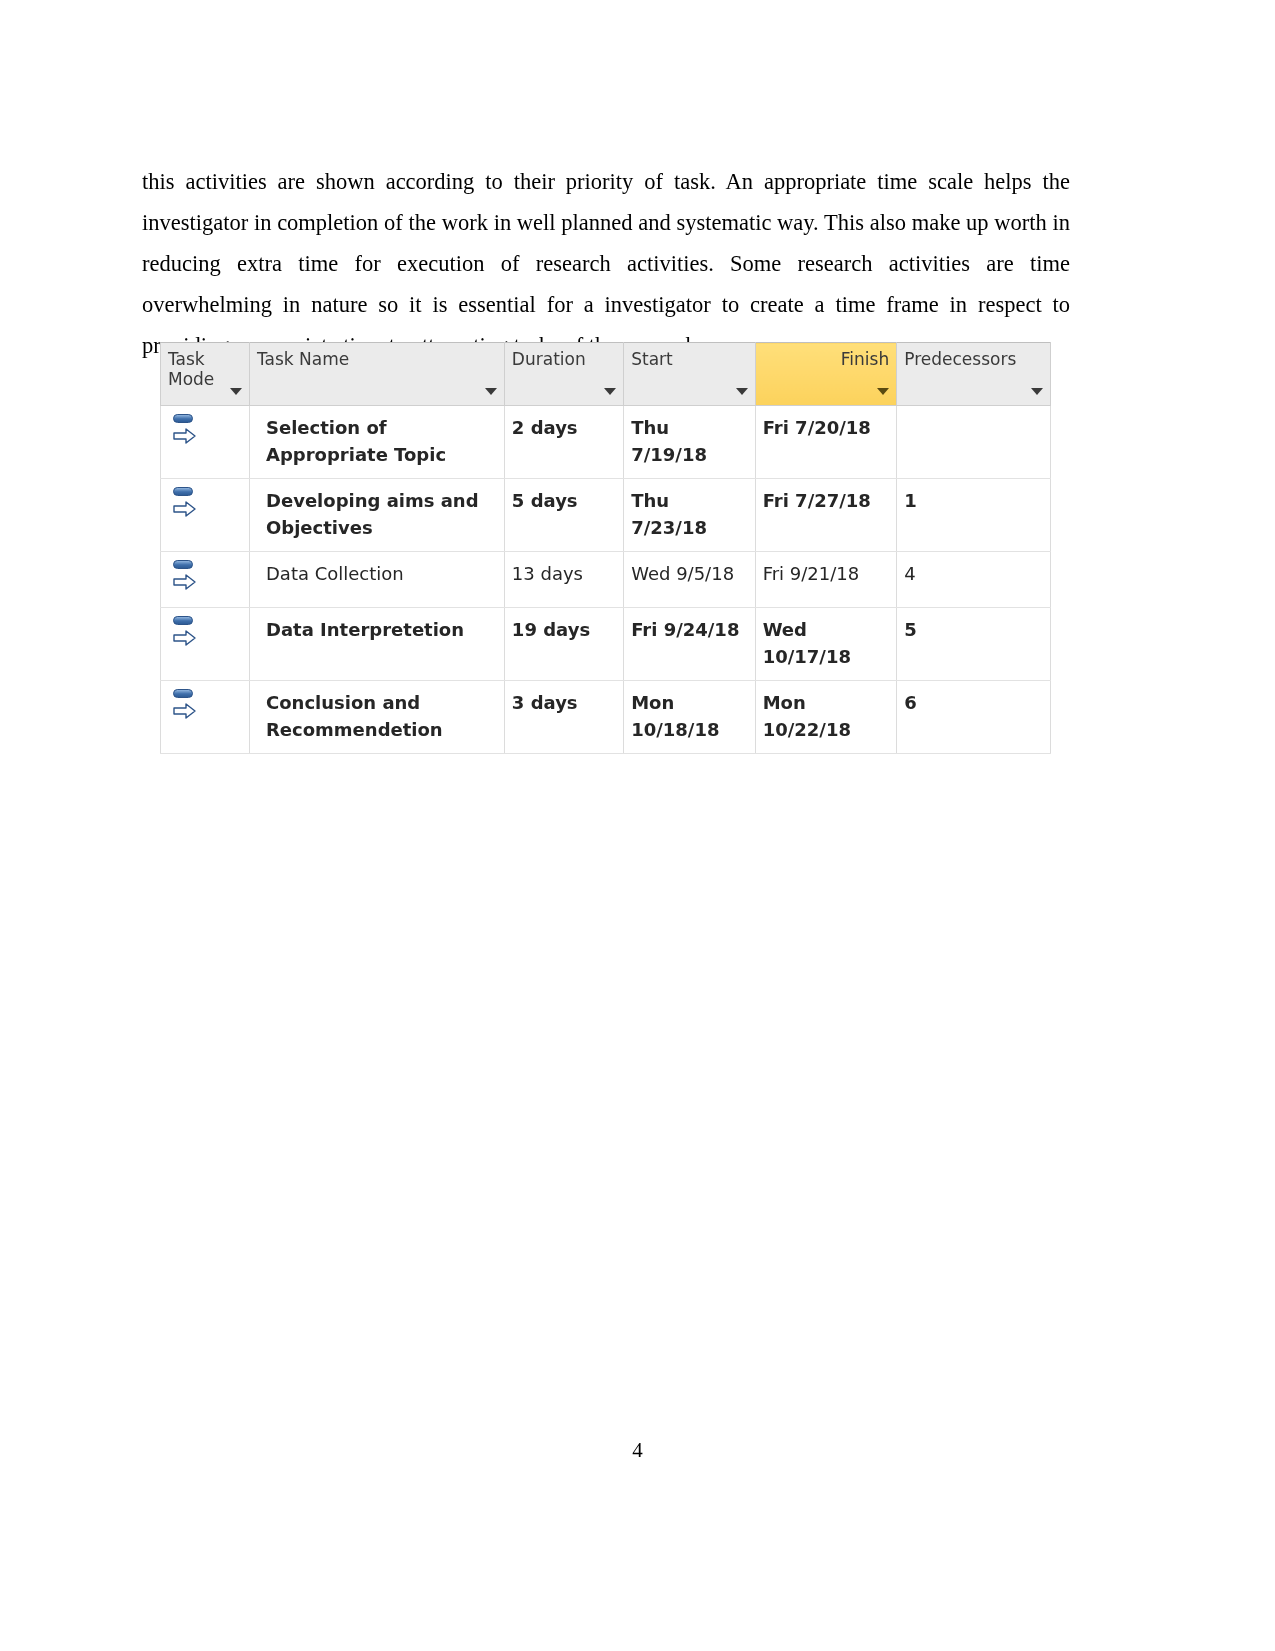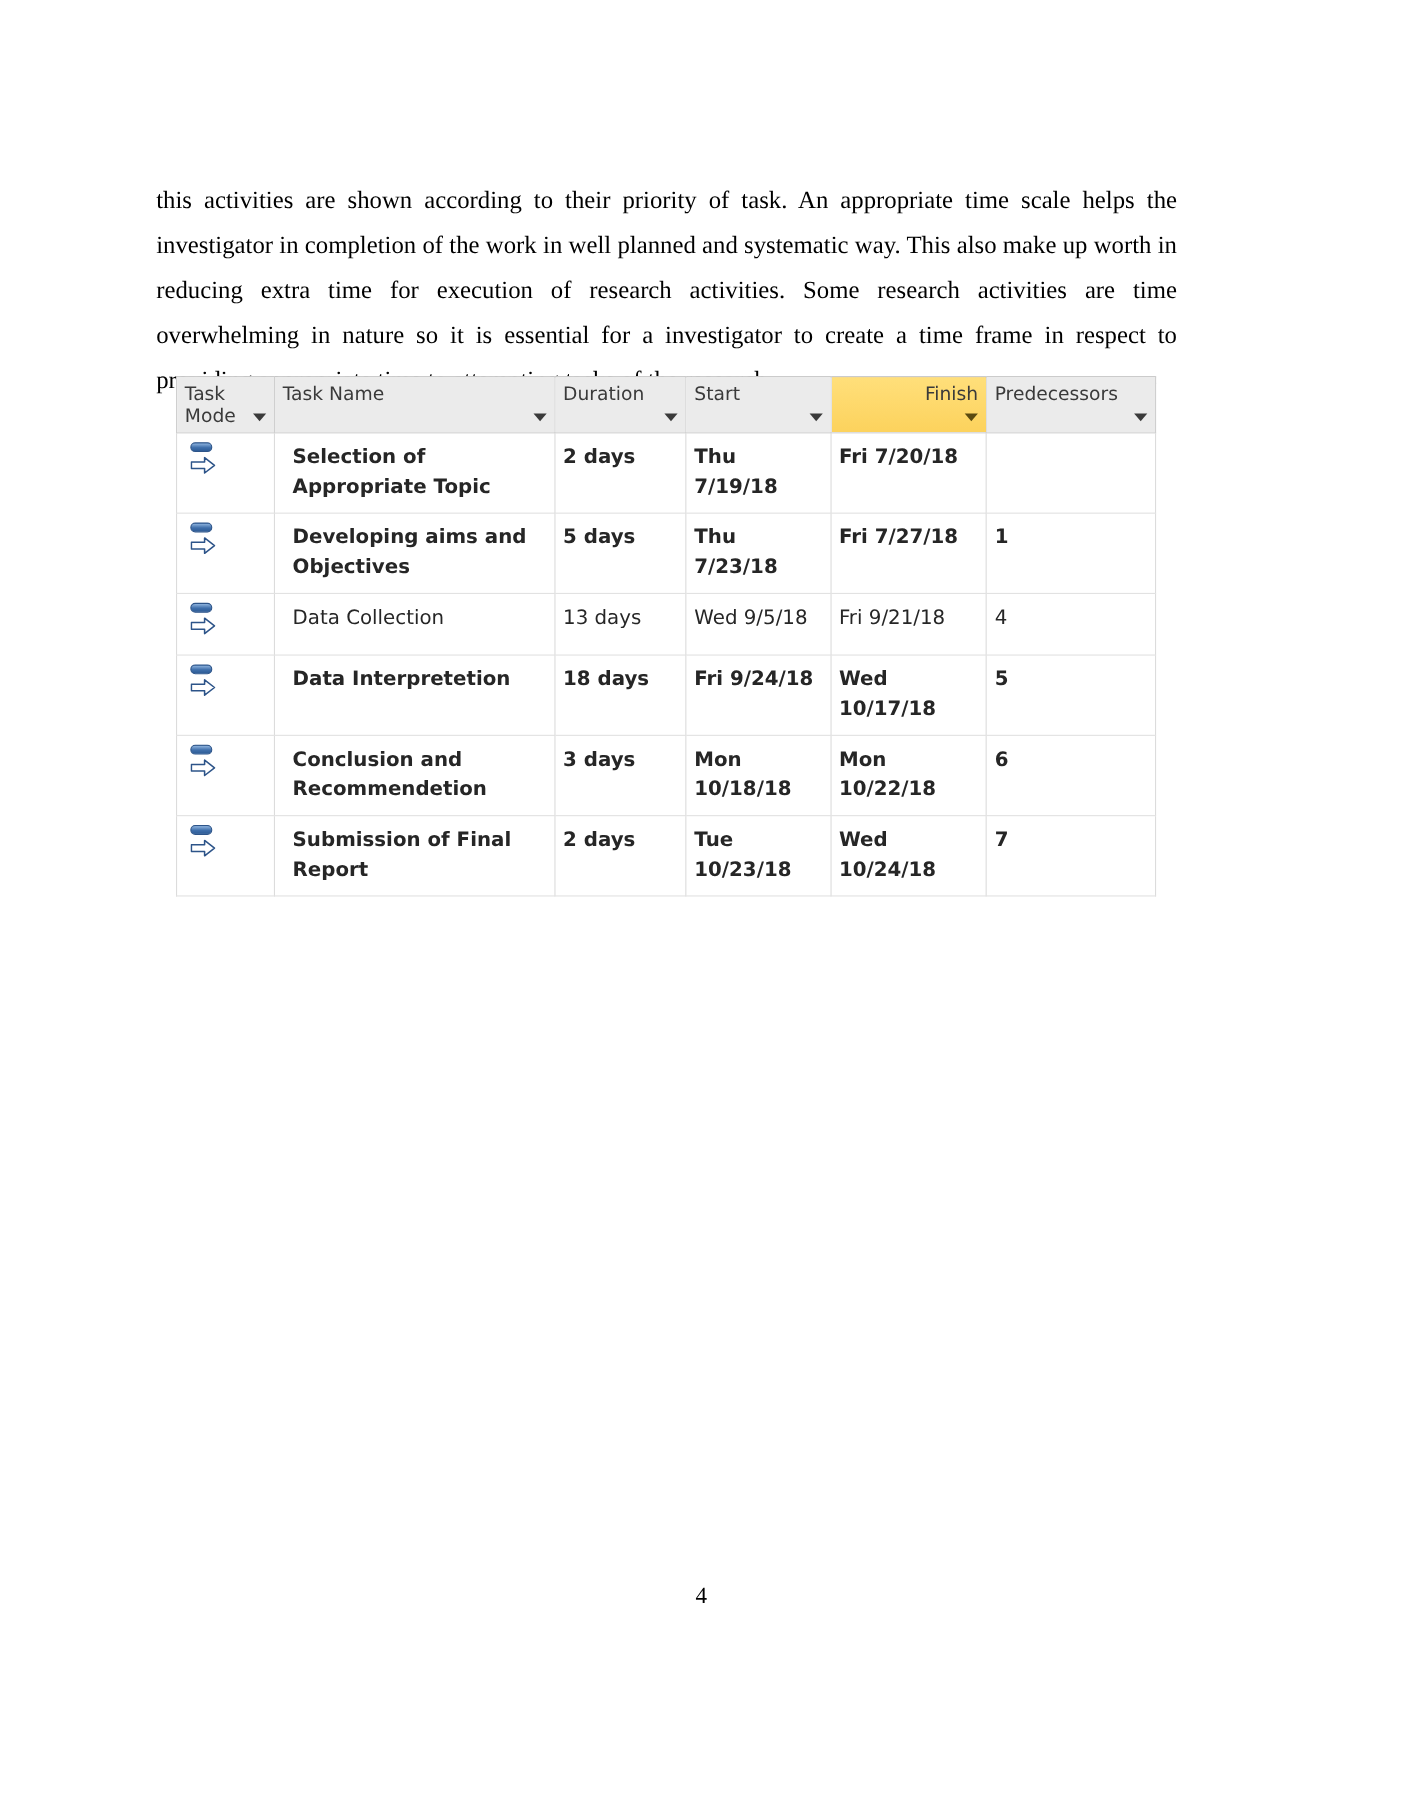--- a/index.html
+++ b/index.html
@@ -61,21 +61,21 @@
   .project-table col.c-name  { width: 252px; }
   .project-table col.c-dur   { width: 118px; }
   .project-table col.c-start { width: 130px; }
   .project-table col.c-fin   { width: 140px; }
   .project-table col.c-pred  { width: 152px; }
 
   .project-table thead th {
     background: #ebebeb;
     border: 1px solid #cfcfcf;
     border-top: 1px solid #bfbfbf;
-    padding: 6px 7px 4px 7px;
+    padding: 6px 7px 16px 7px;
     height: 46px;
     text-align: left;
     vertical-align: top;
     font-weight: normal;
     font-size: 17px;
     color: #3a3a3a;
     position: relative;
     box-sizing: border-box;
     line-height: 20px;
     margin-top: 21px;
@@ -233,43 +233,33 @@
           <td>13 days</td>
           <td>Wed 9/5/18</td>
           <td>Fri 9/21/18</td>
           <td>4</td>
         </tr>
         <tr class="two-line">
           <td class="mode-cell"><span class="mode-icon"><span class="bar"></span><span class="arrow"><svg width="24" height="17" viewBox="0 0 24 17">
                   <path d="M1 5 H13 V1 L22 8 L13 15 V11 H1 Z" fill="#ffffff" stroke="#2d5489" stroke-width="1.4" stroke-linejoin="round"></path>
                 </svg></span></span></td>
           <td class="name-cell">Data Interpretetion</td>
-          <td>18 days</td>
+          <td>19 days</td>
           <td>Fri 9/24/18</td>
           <td>Wed 10/17/18</td>
           <td>5</td>
         </tr>
         <tr class="two-line">
           <td class="mode-cell"><span class="mode-icon"><span class="bar"></span><span class="arrow"><svg width="24" height="17" viewBox="0 0 24 17">
                   <path d="M1 5 H13 V1 L22 8 L13 15 V11 H1 Z" fill="#ffffff" stroke="#2d5489" stroke-width="1.4" stroke-linejoin="round"></path>
                 </svg></span></span></td>
           <td class="name-cell">Conclusion and Recommendetion</td>
           <td>3 days</td>
           <td>Mon 10/18/18</td>
           <td>Mon 10/22/18</td>
           <td>6</td>
         </tr>
-        <tr class="two-line">
-          <td class="mode-cell"><span class="mode-icon"><span class="bar"></span><span class="arrow"><svg width="24" height="17" viewBox="0 0 24 17">
-                  <path d="M1 5 H13 V1 L22 8 L13 15 V11 H1 Z" fill="#ffffff" stroke="#2d5489" stroke-width="1.4" stroke-linejoin="round"></path>
-                </svg></span></span></td>
-          <td class="name-cell">Submission of Final Report</td>
-          <td>2 days</td>
-          <td>Tue 10/23/18</td>
-          <td>Wed 10/24/18</td>
-          <td>7</td>
-        </tr>
       </tbody>
   </table>
 
   <div class="page-number">4</div>
 
 </div>
 
 </body></html>

